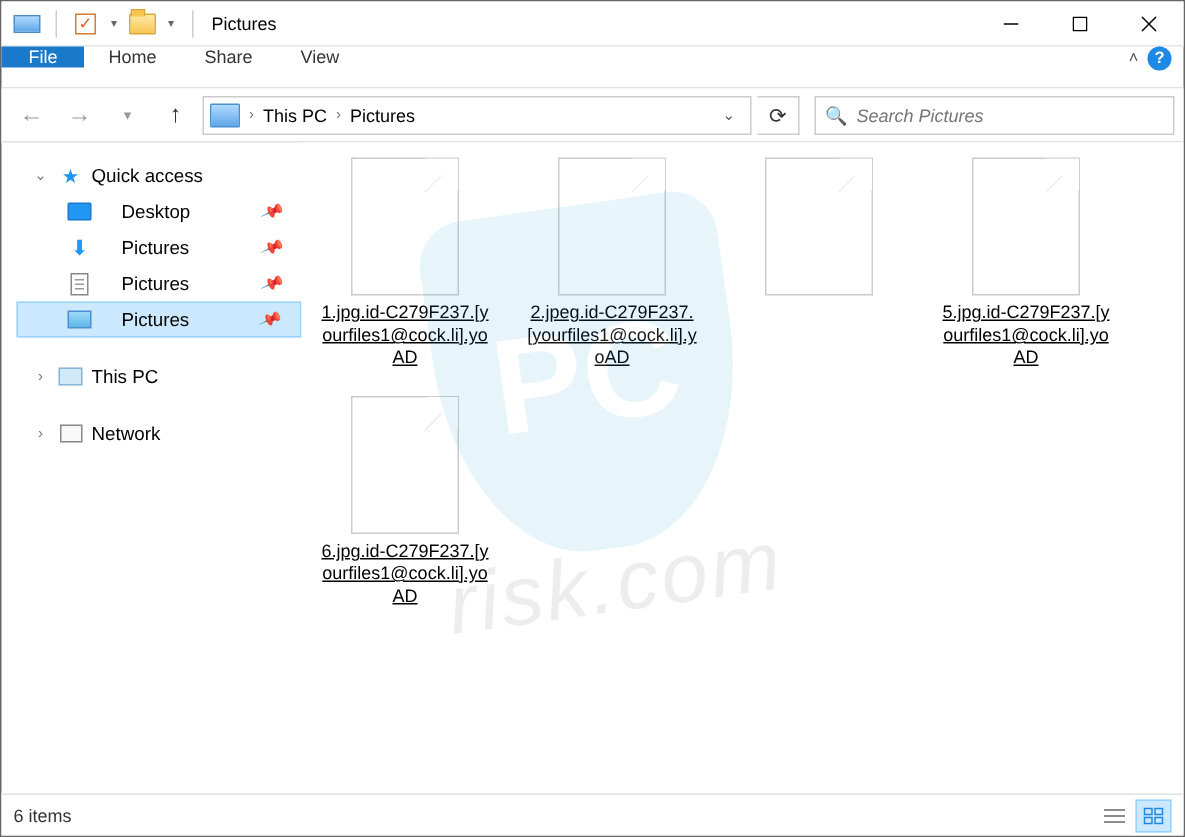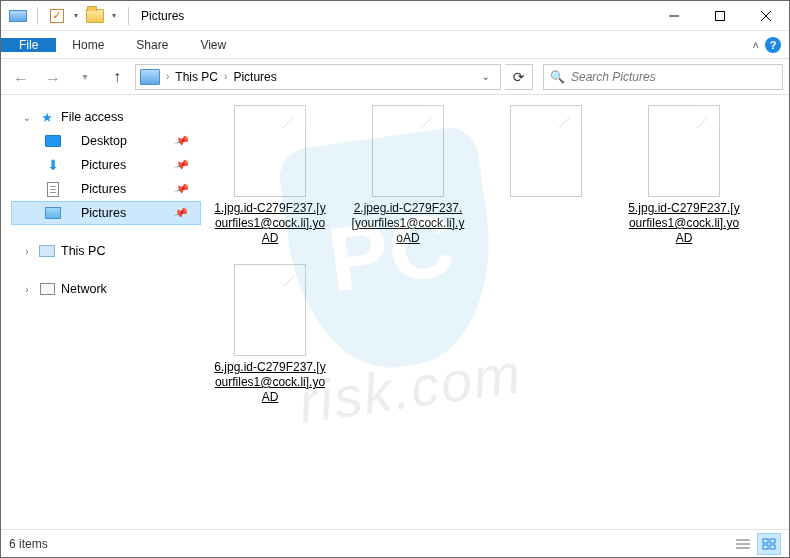--- a/index.html
+++ b/index.html
@@ -11,21 +11,21 @@
 .titlebar .qat { display: flex; align-items: center; gap: 2px; }
 .titlebar .qat-icon { width: 22px; height: 22px; display: inline-flex; align-items: center; justify-content: center; }
 .folder-glyph { width: 18px; height: 14px; background: linear-gradient(#ffe9a6,#f7c653); border: 1px solid #d6a93a; border-radius: 1px; position: relative; }
 .folder-glyph::before { content:""; position:absolute; top:-4px; left:0; width:8px; height:4px; background:#f7c653; border:1px solid #d6a93a; border-bottom:none; border-radius:1px 1px 0 0;}
 .titlebar .divider { width:1px; height:18px; background:#ccc; margin:0 6px; }
 .titlebar .title-text { font-size: 12px; color: #000; margin-left: 6px; }
 .win-controls { margin-left: auto; display: flex; }
 .win-btn { width: 46px; height: 30px; display: flex; align-items: center; justify-content: center; font-size: 11px; color: #000; }
 
 
-.ribbon { height: 28px; display: flex; align-items: center; border-bottom: 1px solid #e1e1e1; }
+.ribbon { height: 28px; display: flex; align-items: flex-start; border-bottom: 1px solid #e1e1e1; }
 .file-tab { background: #1979ca; color: #fff; padding: 0 18px; font-size: 12px; display: flex; align-items: center; }
 .ribbon-tab { padding: 0 16px; font-size: 12px; color: #333; display: flex; align-items: center; }
 .ribbon-spacer { flex: 1; }
 .ribbon-right { display: flex; align-items: center; gap: 6px; padding-right: 8px; }
 .chevron-icon { font-size: 11px; color: #555; }
 .help-icon { width: 16px; height: 16px; border-radius: 50%; background: #1e88e5; color: #fff; font-size: 11px; font-weight: bold; display: inline-flex; align-items: center; justify-content: center; }
 
 
 .navbar { height: 36px; display: flex; align-items: center; padding: 0 6px; gap: 4px; border-bottom: 1px solid #e1e1e1; background: #fff; }
 .nav-arrow { width: 28px; height: 28px; display:flex; align-items:center; justify-content:center; color:#999; font-size:16px; }
@@ -156,21 +156,21 @@
       <span class="search-icn">🔍</span>
       <input class="search-input" type="text" placeholder="Search Pictures" style="">
     </div>
   </div>
 
   <div class="body-split">
     <div class="sidebar">
       <div class="side-group-title">
         <span class="expand-caret">⌄</span>
         <span class="icon-sm star-icon">★</span>
-        <span>File access</span>
+        <span>Quick access</span>
       </div>
 
       <div class="side-item">
         <span class="icon-sm">
             <span class="desktop-icon"></span>
           </span>
         <span>Desktop</span>
         <span class="pin">📌</span>
       </div>
       <div class="side-item">

